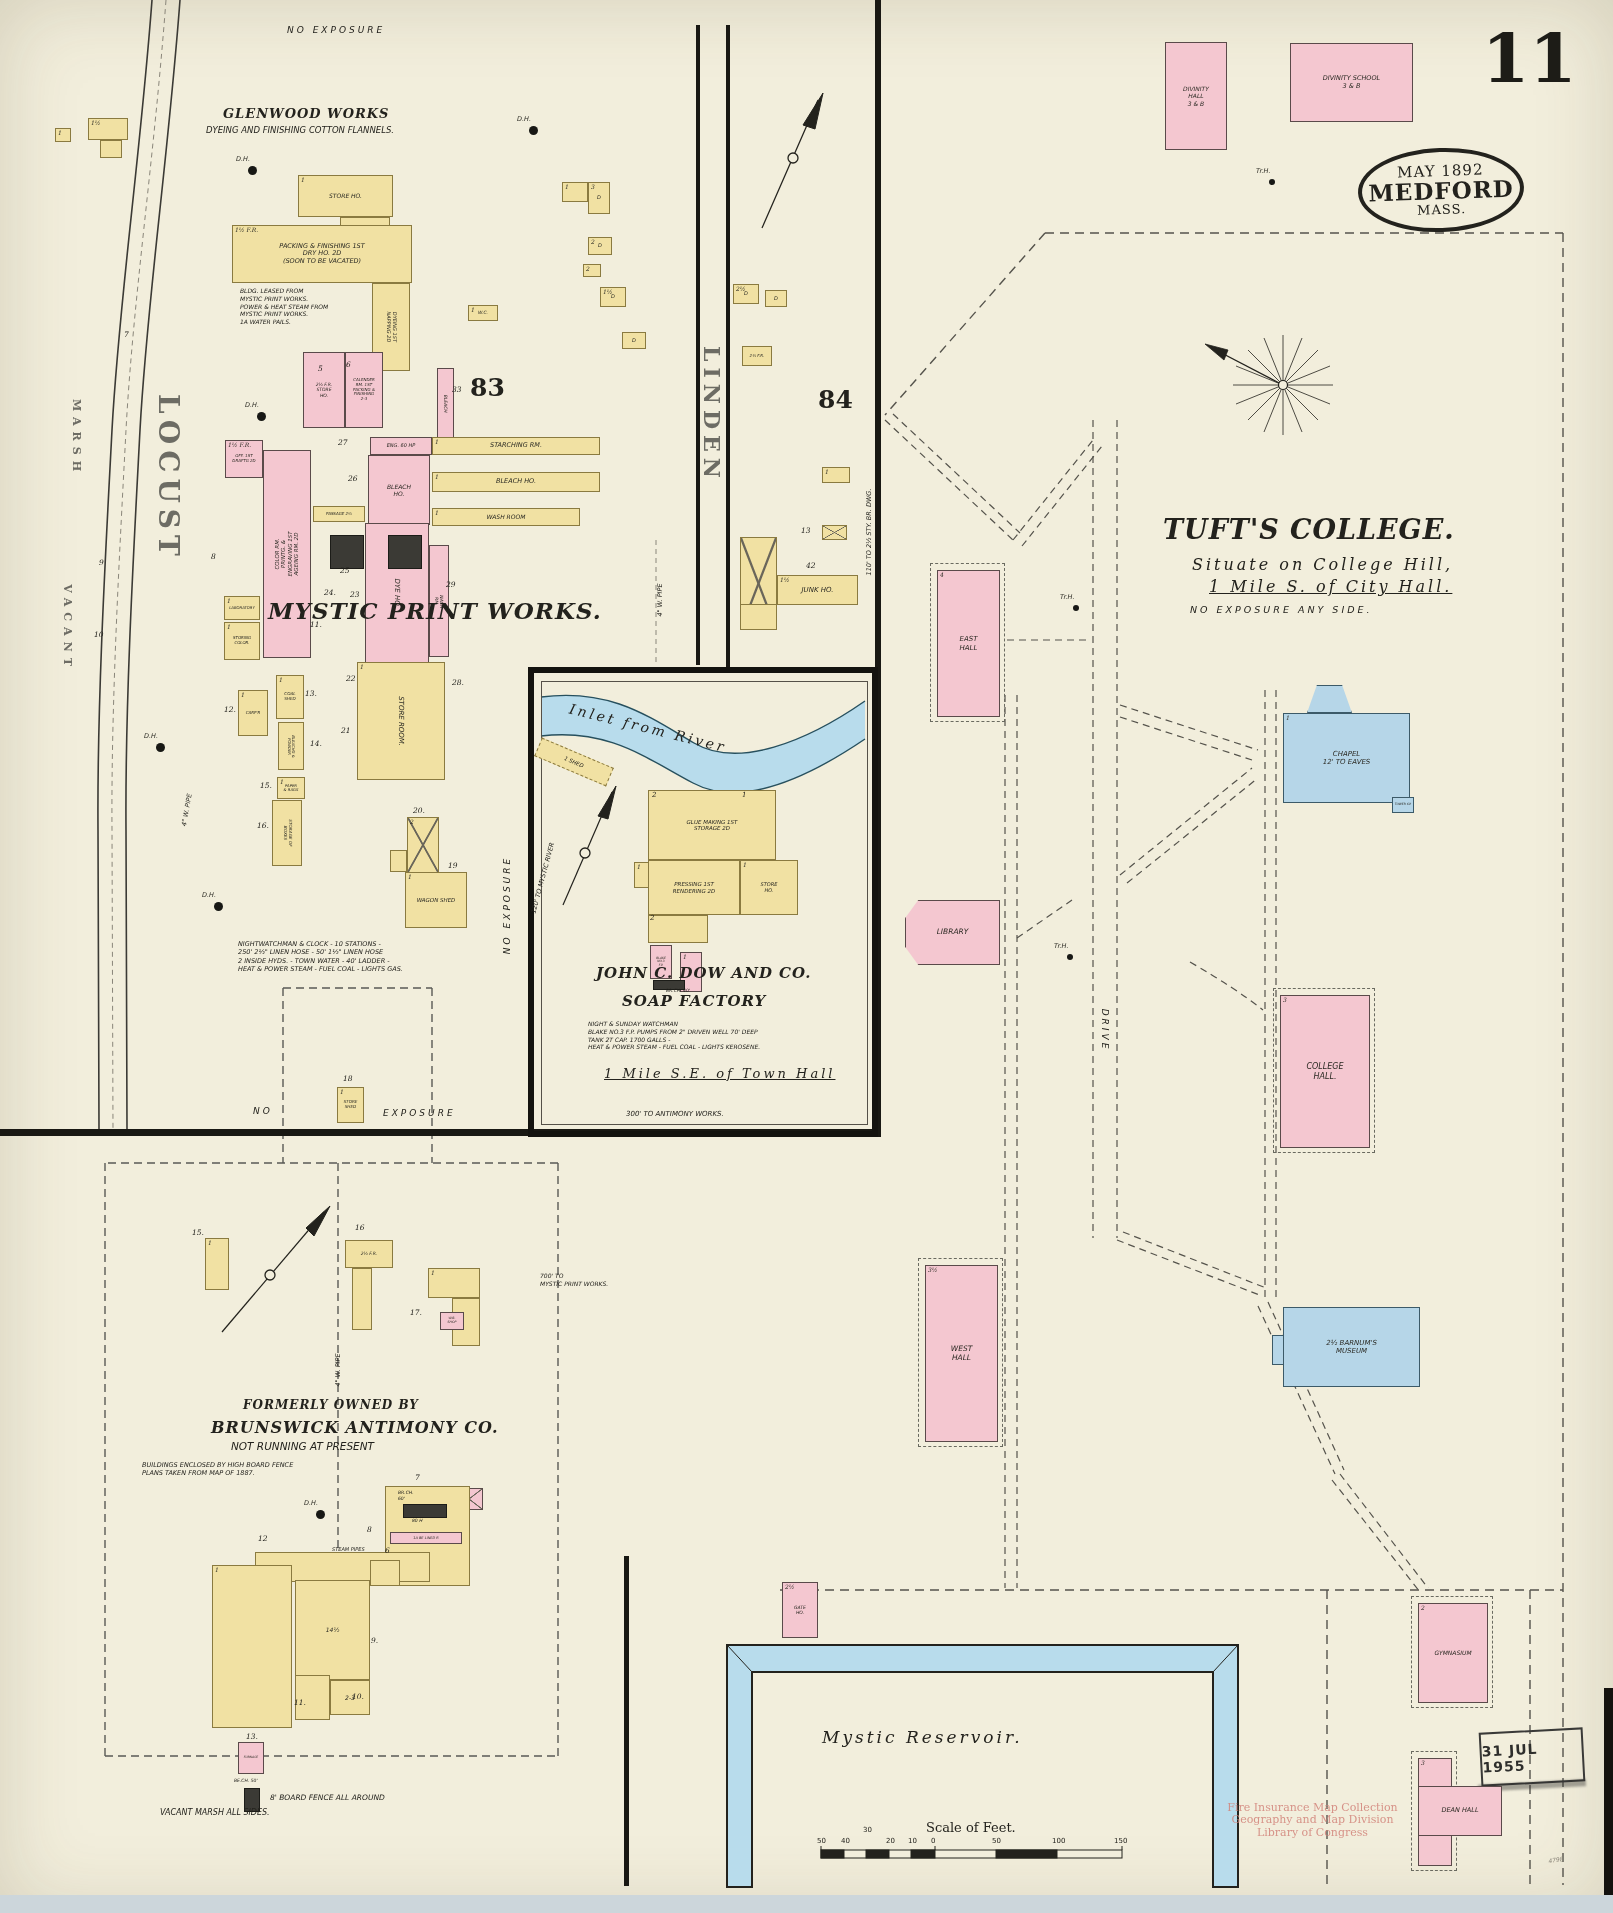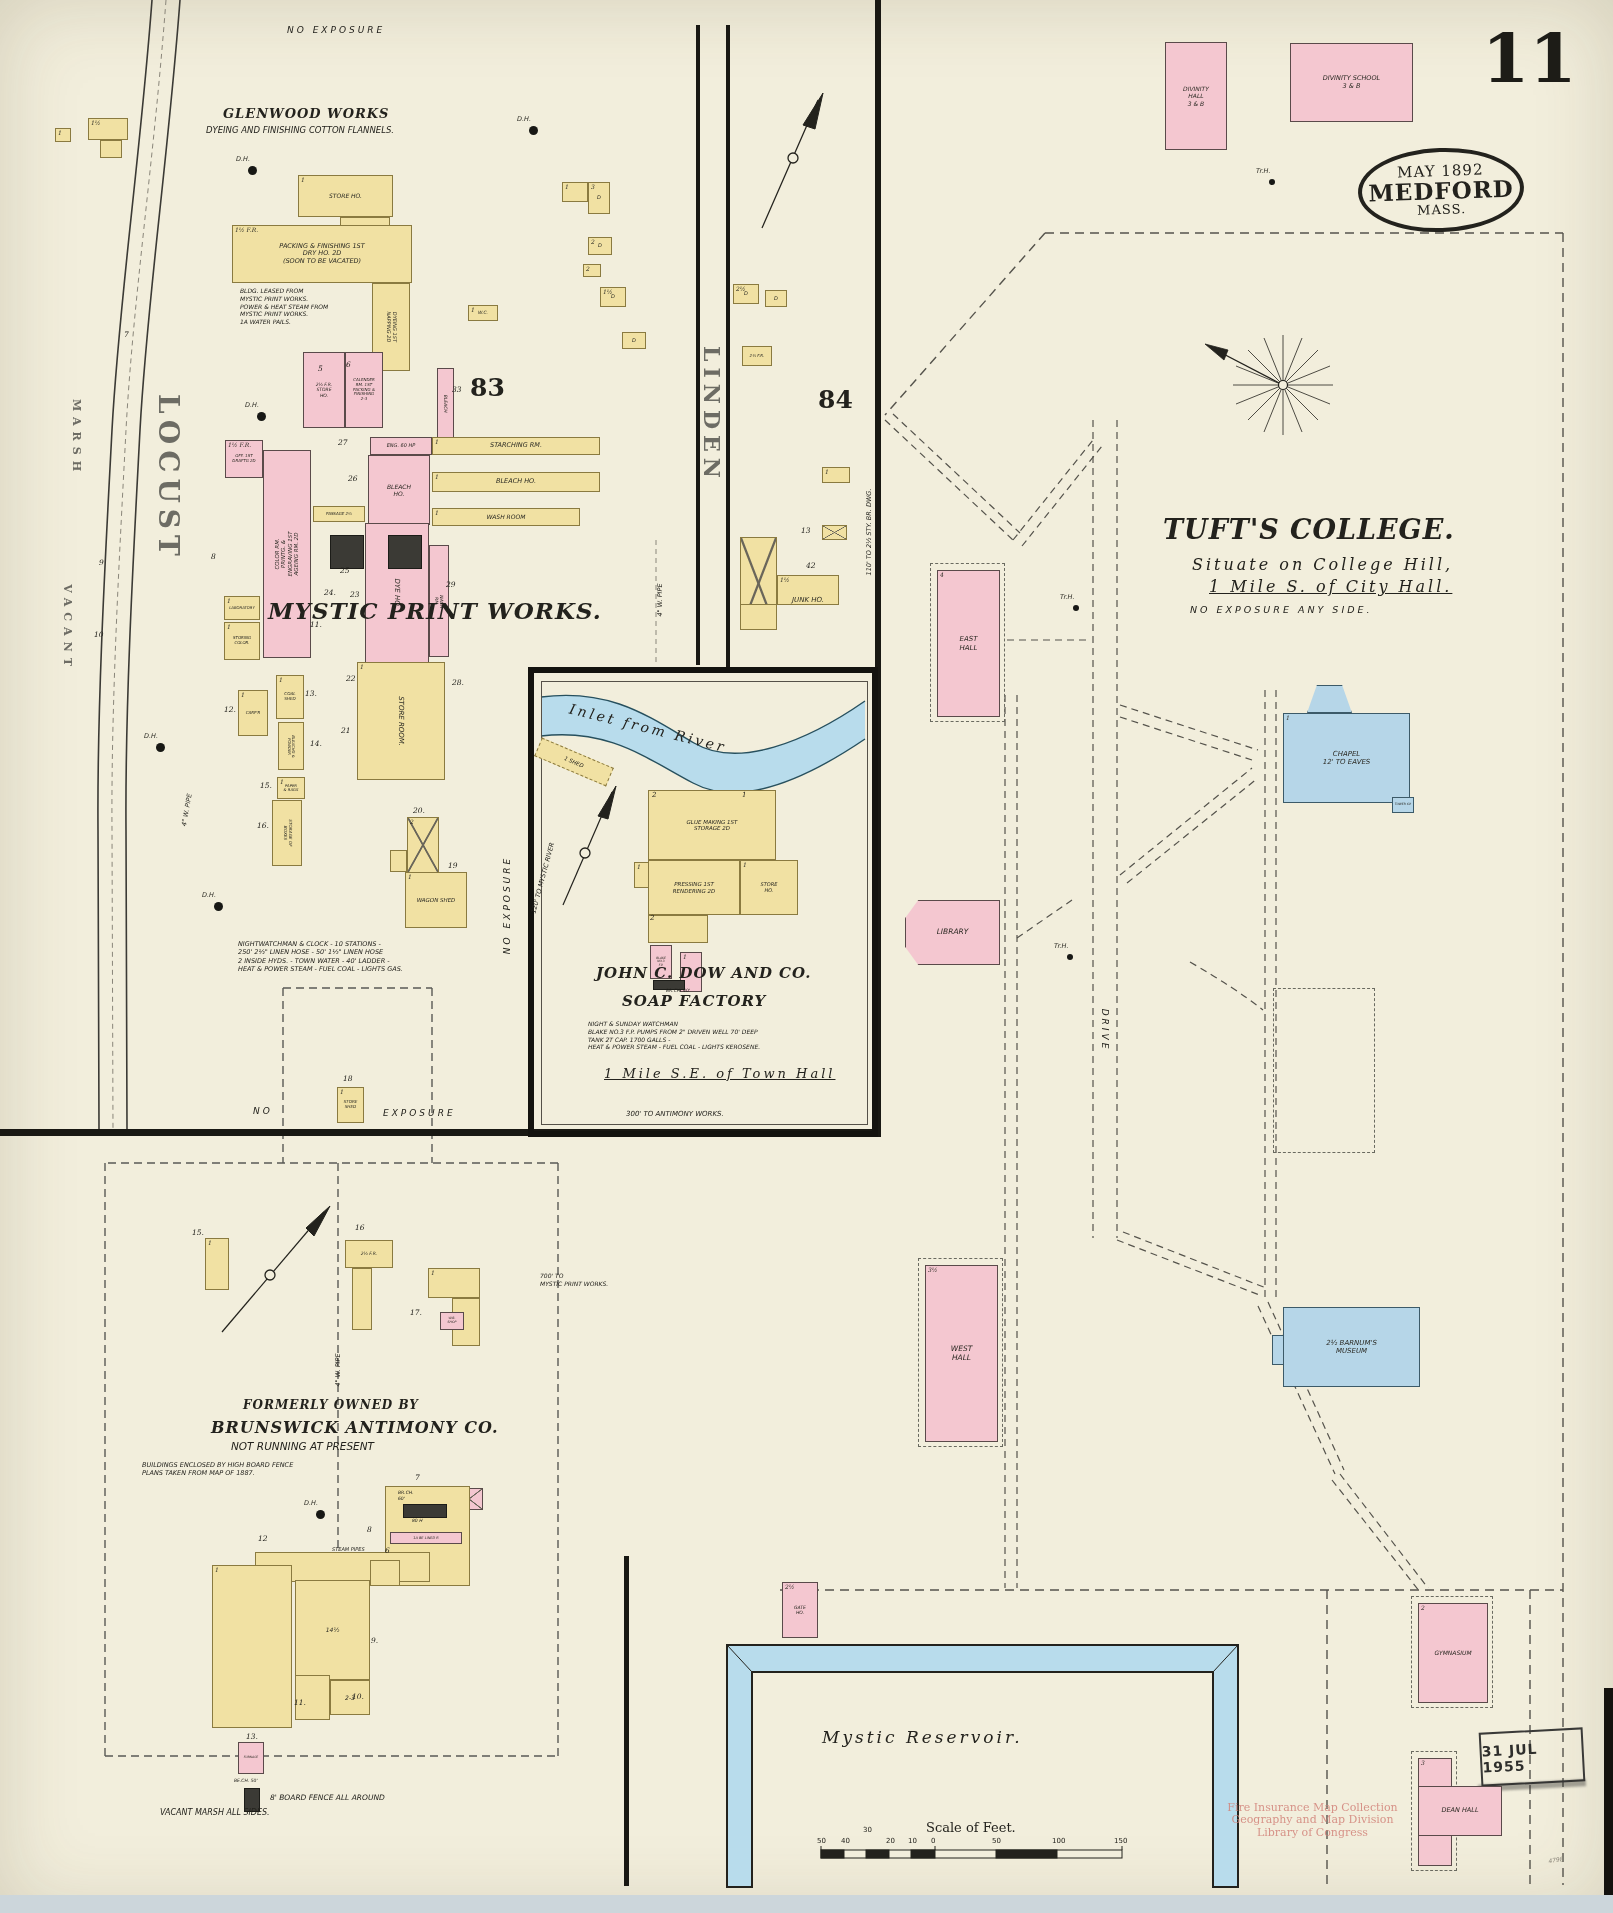--- a/index.html
+++ b/index.html
@@ -238,21 +238,21 @@
       <span class="blabel" style="font-size: 5px;">D</span>
       <span class="bnum">2½</span>
     </div>
     <div class="bld c-y" style="left: 765px; top: 290px; width: 22px; height: 17px;">
       <span class="blabel" style="font-size: 5px;">D</span>
     </div>
     <div class="bld c-y" style="left: 742px; top: 346px; width: 30px; height: 20px;">
       <span class="blabel" style="font-size: 4px;">2½ F.R.</span>
     </div>
     <div class="bld c-y xroof" style="left: 740px; top: 537px; width: 37px; height: 93px;"></div>
-    <div class="bld c-y" style="left: 777px; top: 575px; width: 62px; height: 30px; align-items: flex-end;">
+    <div class="bld c-y" style="left: 777px; top: 575px; width: 81px; height: 30px;">
       <span class="blabel" style="font-size: 7px;">JUNK HO.</span>
       <span class="bnum">1½</span>
     </div>
     <div class="bld c-y" style="left: 740px; top: 604px; width: 37px; height: 26px;"></div>
     <div class="bld c-y" style="left: 822px; top: 467px; width: 28px; height: 16px;">
       <span class="bnum">1</span>
     </div>
     <div class="bld c-y xroof" style="left: 822px; top: 525px; width: 25px; height: 15px;"></div>
     <div class="bld c-p" style="left: 303px; top: 352px; width: 42px; height: 76px;">
       <span class="blabel" style="font-size: 4.5px;">2½ F.R.
@@ -404,20 +404,25 @@
     </div>
     <div class="bld c-b" style="left: 1307px; top: 685px; width: 45px; height: 28px; clip-path: polygon(22% 0px, 78% 0px, 100% 100%, 0px 100%);"></div>
     <div class="bld c-b" style="left: 1392px; top: 797px; width: 22px; height: 16px;">
       <span class="blabel" style="font-size: 3px;">TOWER 60'</span>
     </div>
     <div class="bld c-p" style="left: 905px; top: 900px; width: 95px; height: 65px; clip-path: polygon(14% 0px, 100% 0px, 100% 100%, 14% 100%, 0px 72%, 0px 28%);">
       <span class="blabel" style="font-size: 7.5px;">LIBRARY</span>
       <span class="bnum">2</span>
     </div>
     <div class="fence" style="left: 1273px; top: 988px; width: 102px; height: 165px;"></div>
+    <div class="bld c-p" style="left: 1280px; top: 995px; width: 90px; height: 153px;">
+      <span class="blabel" style="font-size: 8px;">COLLEGE
+HALL.</span>
+      <span class="bnum">3</span>
+    </div>
     <div class="fence" style="left: 918px; top: 1258px; width: 85px; height: 189px;"></div>
     <div class="bld c-p" style="left: 925px; top: 1265px; width: 73px; height: 177px;">
       <span class="blabel" style="font-size: 7.5px;">WEST
 HALL</span>
       <span class="bnum">3½</span>
     </div>
     <div class="bld c-b" style="left: 1283px; top: 1307px; width: 137px; height: 80px;">
       <span class="blabel" style="font-size: 7px;">2½ BARNUM'S
 MUSEUM</span>
     </div>

